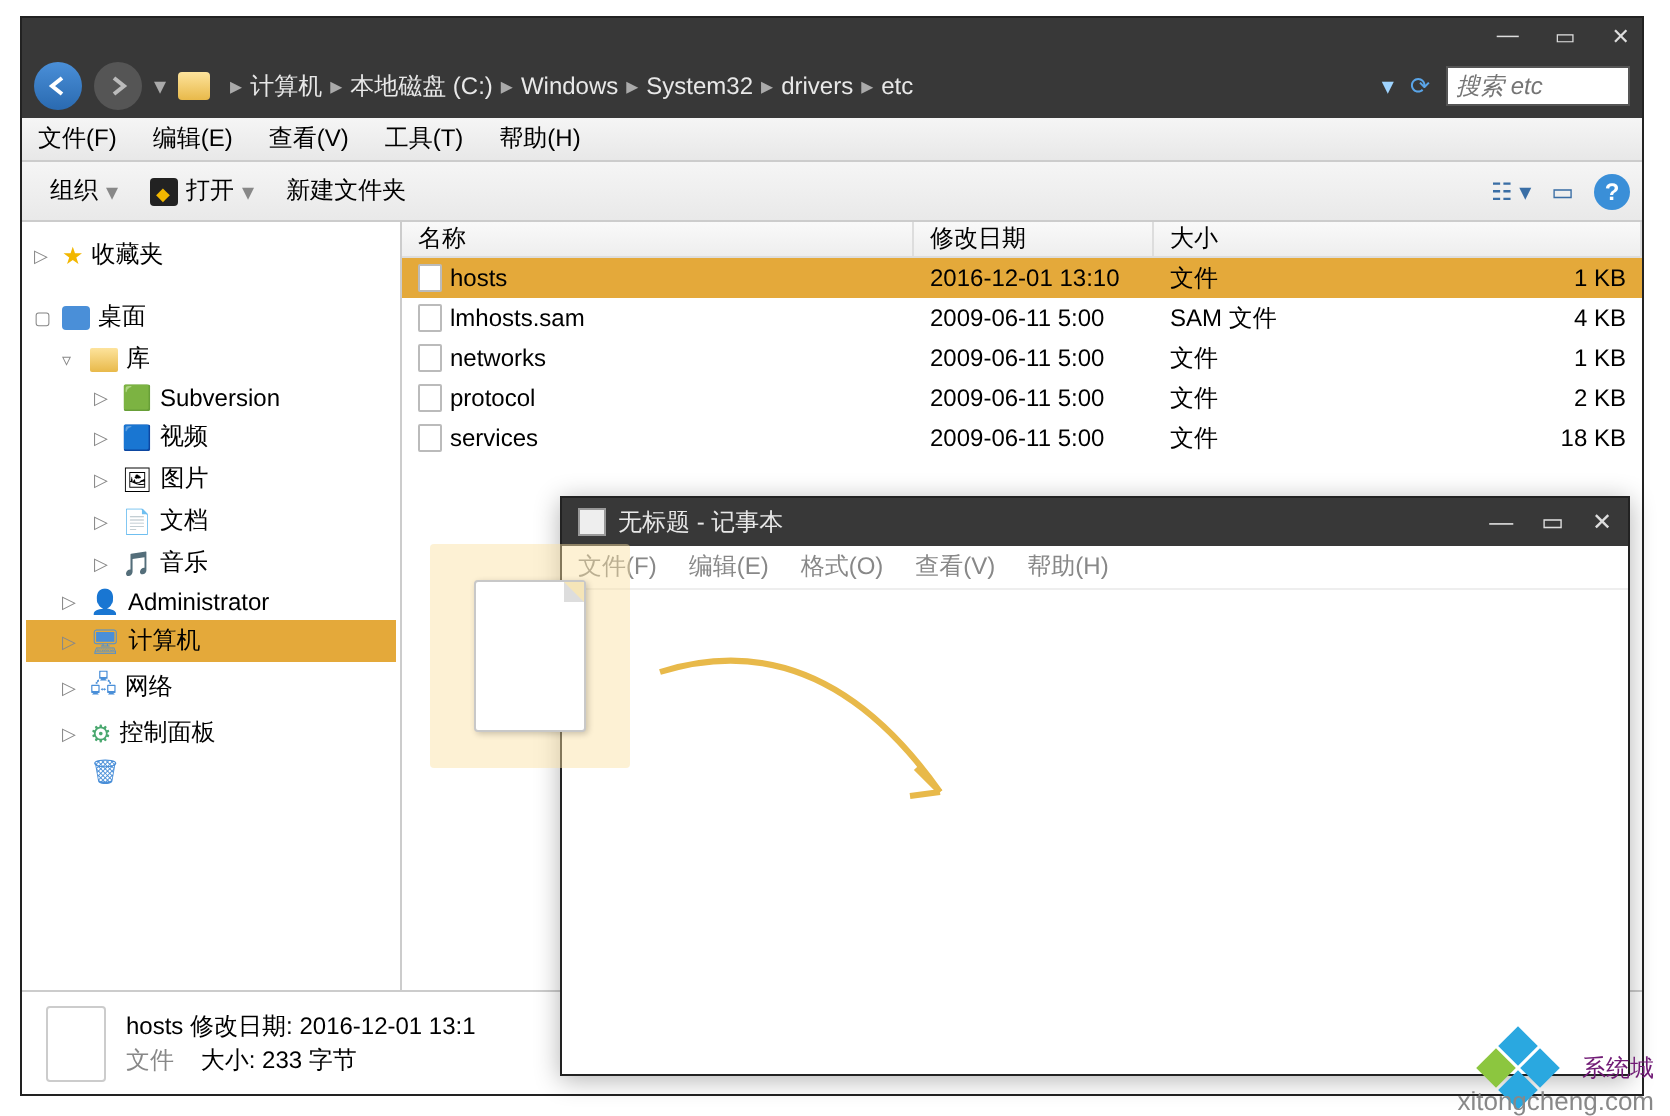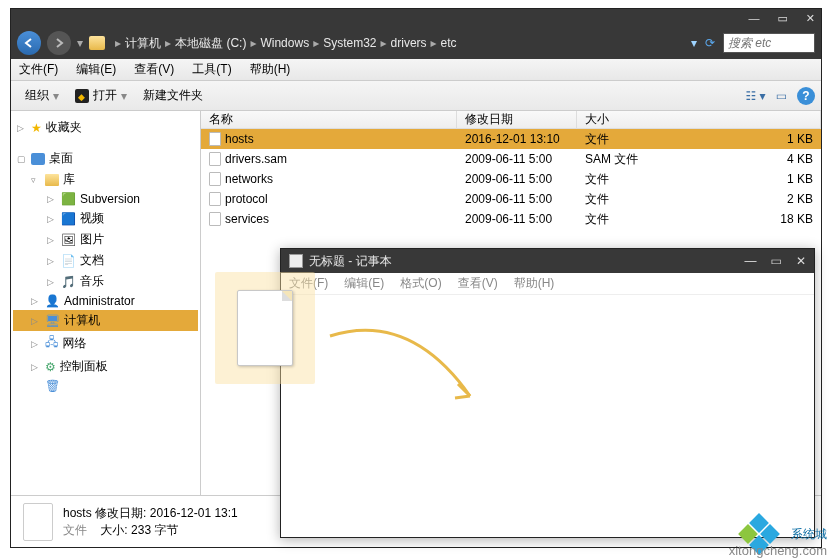--- a/index.html
+++ b/index.html
@@ -64,21 +64,21 @@
 .np-body { flex: 1; background: #fff; position: relative; }
 
 
 .drag-ghost { position: absolute; left: 215px; top: 272px; width: 100px; height: 112px; background: rgba(250,225,160,0.45); display: flex; align-items: center; justify-content: center; z-index: 5; border-radius: 2px; }
 .ghost-page { width: 56px; height: 76px; background: #fff; border: 1px solid #c8c8c8; border-radius: 2px; box-shadow: 1px 1px 3px rgba(0,0,0,0.2); position: relative; }
 .ghost-page::before { content: ''; position: absolute; right: 0; top: 0; border-width: 0 10px 10px 0; border-style: solid; border-color: #ddd #f5e5b8 #ddd #ddd; }
 
 .drag-arrow { position: absolute; left: 320px; top: 316px; width: 180px; height: 120px; z-index: 6; pointer-events: none; }
 
 
-.watermark { position: absolute; right: 8px; bottom: 6px; display: flex; align-items: center; gap: 14px; color: #0369a1; font-size: 20px; font-weight: 500; }
+.watermark { position: absolute; right: 8px; bottom: 6px; display: flex; align-items: center; gap: 14px; color: #701a75; font-size: 20px; font-weight: 500; }
 .wm-icon { position: relative; width: 36px; height: 36px; }
 .wm-d { position: absolute; width: 14px; height: 14px; transform: rotate(45deg); }
 .wm-url { position: absolute; right: 8px; bottom: 0; font-size: 13px; color: #888; }
 </style>
 </head>
 <body>
 
 <div class="explorer">
   <div class="titlebar">
     <span class="win-btn">—</span>
@@ -218,21 +218,21 @@
               <span class="file-ic"></span>
               <span>hosts</span>
             </div>
             <div class="cell date">2016-12-01 13:10</div>
             <div class="cell type">文件</div>
             <div class="cell size">1 KB</div>
           </div>
           <div class="file-row">
             <div class="cell name">
               <span class="file-ic"></span>
-              <span>drivers.sam</span>
+              <span>lmhosts.sam</span>
             </div>
             <div class="cell date">2009-06-11 5:00</div>
             <div class="cell type">SAM 文件</div>
             <div class="cell size">4 KB</div>
           </div>
           <div class="file-row">
             <div class="cell name">
               <span class="file-ic"></span>
               <span>networks</span>
             </div>

